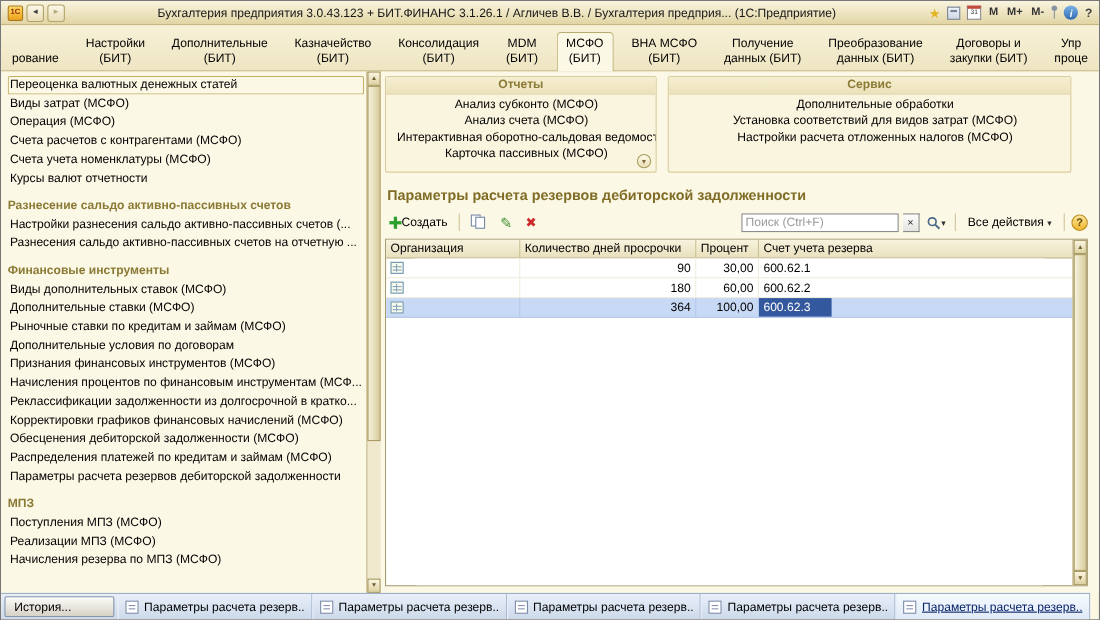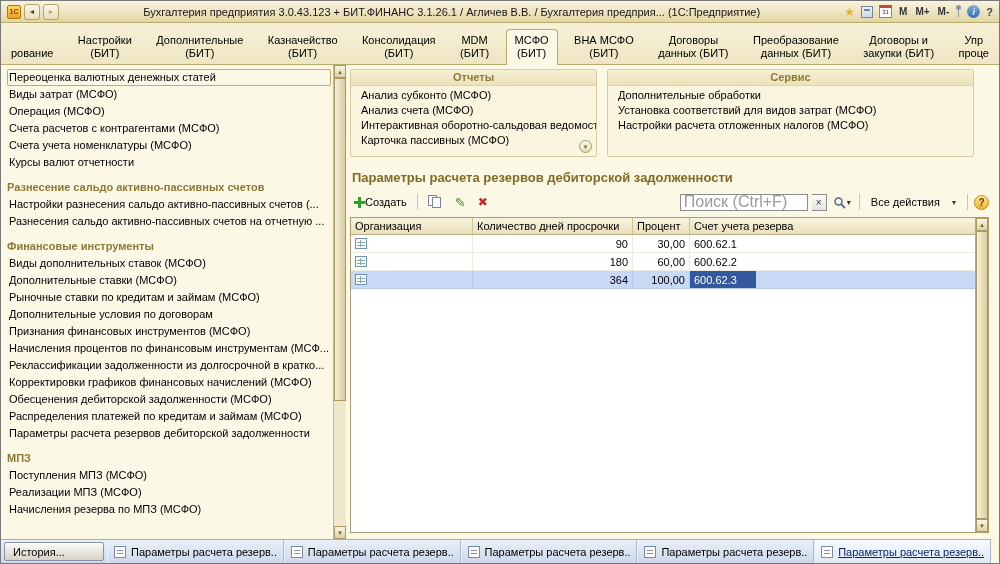--- a/index.html
+++ b/index.html
@@ -66,48 +66,48 @@
 
   
   .main { flex:1; display:flex; flex-direction:column; padding:4px 10px 6px 4px; min-width:0; }
   .panels { display:flex; gap:10px; flex:none; }
   .panel { border:1px solid #d9cd9f; background:#faf5df; border-radius:2px; position:relative; height:88px; overflow:hidden; }
   .panel-reports { width:247px; }
   .panel-service { width:367px; }
   .panel-header { height:16px; line-height:15px; text-align:center; font-weight:bold; color:#8a7a35;
     background:linear-gradient(#f6efd2,#ece2ba); border-bottom:1px solid #ddd2a8; }
   .panel-body { padding-top:2px; }
-  .panel-item { height:15px; line-height:15px; padding-left:10px; white-space:nowrap; overflow:hidden; }
+  .panel-item { height:15px; line-height:15px; padding-left:10px; white-space:nowrap; overflow:hidden;text-align:center; }
   .collapse-btn { position:absolute; right:4px; bottom:3px; width:13px; height:13px; border-radius:50%;
     border:1px solid #a89a5a; background:linear-gradient(#fdfaec,#e8ddb4); color:#7a6a30; font-size:7px;
     display:flex; align-items:center; justify-content:center; }
 
   .form-title { margin:13px 0 6px 2px; font-size:13px; font-weight:bold; color:#7f6c25; flex:none; }
 
   
   .toolbar { display:flex; align-items:center; gap:4px; height:22px; margin-bottom:4px; flex:none; }
   .tb-btn { display:flex; align-items:center; gap:0; padding:2px 4px; border-radius:2px; }
   .icon-plus { width:11px; height:11px; position:relative; flex:none; }
   .icon-plus::before { content:""; position:absolute; left:4px; top:0; width:3px; height:11px; background:#2ca02c; }
   .icon-plus::after  { content:""; position:absolute; left:0; top:4px; width:11px; height:3px; background:#2ca02c; }
   .icon-copy { position:relative; width:15px; height:14px; flex:none; }
   .icon-copy .s1 { position:absolute; left:0; top:0; width:9px; height:11px; border:1px solid #7688a2; background:#fff; }
   .icon-copy .s2 { position:absolute; left:4px; top:2px; width:9px; height:11px; border:1px solid #7688a2; background:#fff; }
   .icon-edit { color:#3f8f2f; font-size:13px; line-height:1; }
   .icon-del { color:#cc2a2a; font-size:12px; font-weight:bold; line-height:1; }
   .tb-sep { width:1px; height:16px; background:#cfc49a; margin:0 2px; }
   .spacer { flex:1; }
-  .search-input { width:128px; height:17px; border:1px solid #8d8d8d; padding:0 3px; font:inherit; font-size:16px; background:#fff; }
+  .search-input { width:143px; height:17px; border:1px solid #8d8d8d; padding:0 3px; font:inherit; font-size:11px; background:#fff; }
   .search-input::placeholder { color:#9a9a9a; }
   .search-clear { width:15px; height:17px; border:1px solid #8d8d8d; border-left:none;
     background:linear-gradient(#fdfdfd,#e4e4e0); font-size:10px; color:#333;
     display:flex; align-items:center; justify-content:center; }
   .mag-btn { display:flex; align-items:center; gap:1px; padding:1px 2px; }
   .dd-arrow { font-size:8px; color:#333; }
-  .all-actions { display:flex; align-items:center; gap:12px; padding:2px 5px; }
+  .all-actions { display:flex; align-items:center; gap:3px; padding:2px 5px; }
   .help-btn { width:15px; height:15px; border-radius:50%; border:1px solid #bb8d1f;
     background:linear-gradient(#ffe597,#f0b52c); color:#5d4708; font-weight:bold; font-size:10px;
     display:flex; align-items:center; justify-content:center; }
 
   
   .list { flex:1; display:flex; border:1px solid #a79d72; background:#fff; min-height:0; }
   .list-grid { flex:1; display:flex; flex-direction:column; min-width:0; }
   .list-header { display:flex; height:17px; background:linear-gradient(#f8f3de,#e9e0bd);
     border-bottom:1px solid #b9ae80; flex:none; }
   .hc { padding:1px 4px; line-height:14px; border-right:1px solid #cdc297; white-space:nowrap; overflow:hidden; }
@@ -196,21 +196,21 @@
       </div>
       <div class="tab active">
         <div>МСФО</div>
         <div>(БИТ)</div>
       </div>
       <div class="tab">
         <div>ВНА МСФО</div>
         <div>(БИТ)</div>
       </div>
       <div class="tab">
-        <div>Договоры</div>
+        <div>Получение</div>
         <div>данных (БИТ)</div>
       </div>
       <div class="tab">
         <div>Преобразование</div>
         <div>данных (БИТ)</div>
       </div>
       <div class="tab">
         <div>Договоры и</div>
         <div>закупки (БИТ)</div>
       </div>

